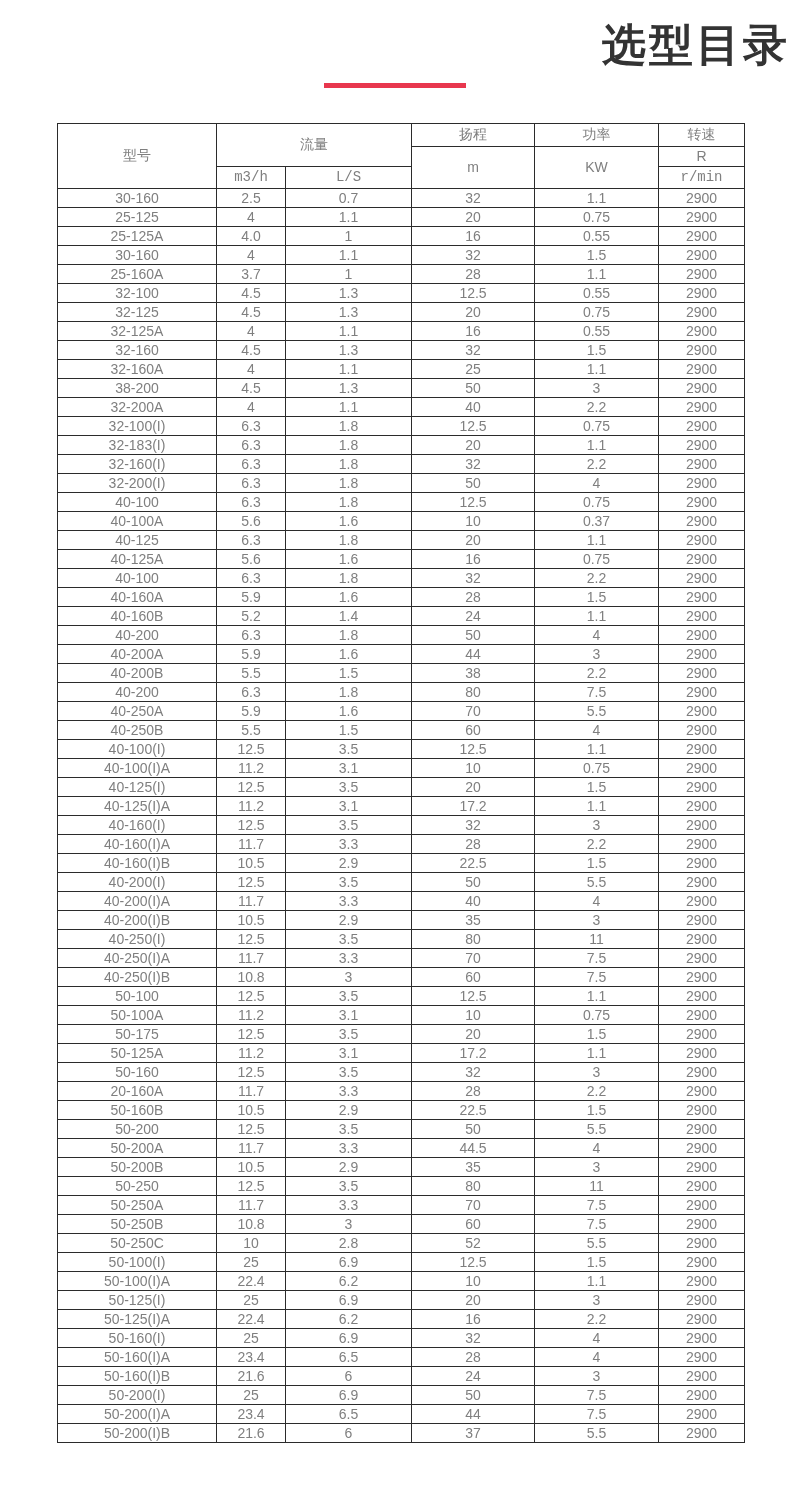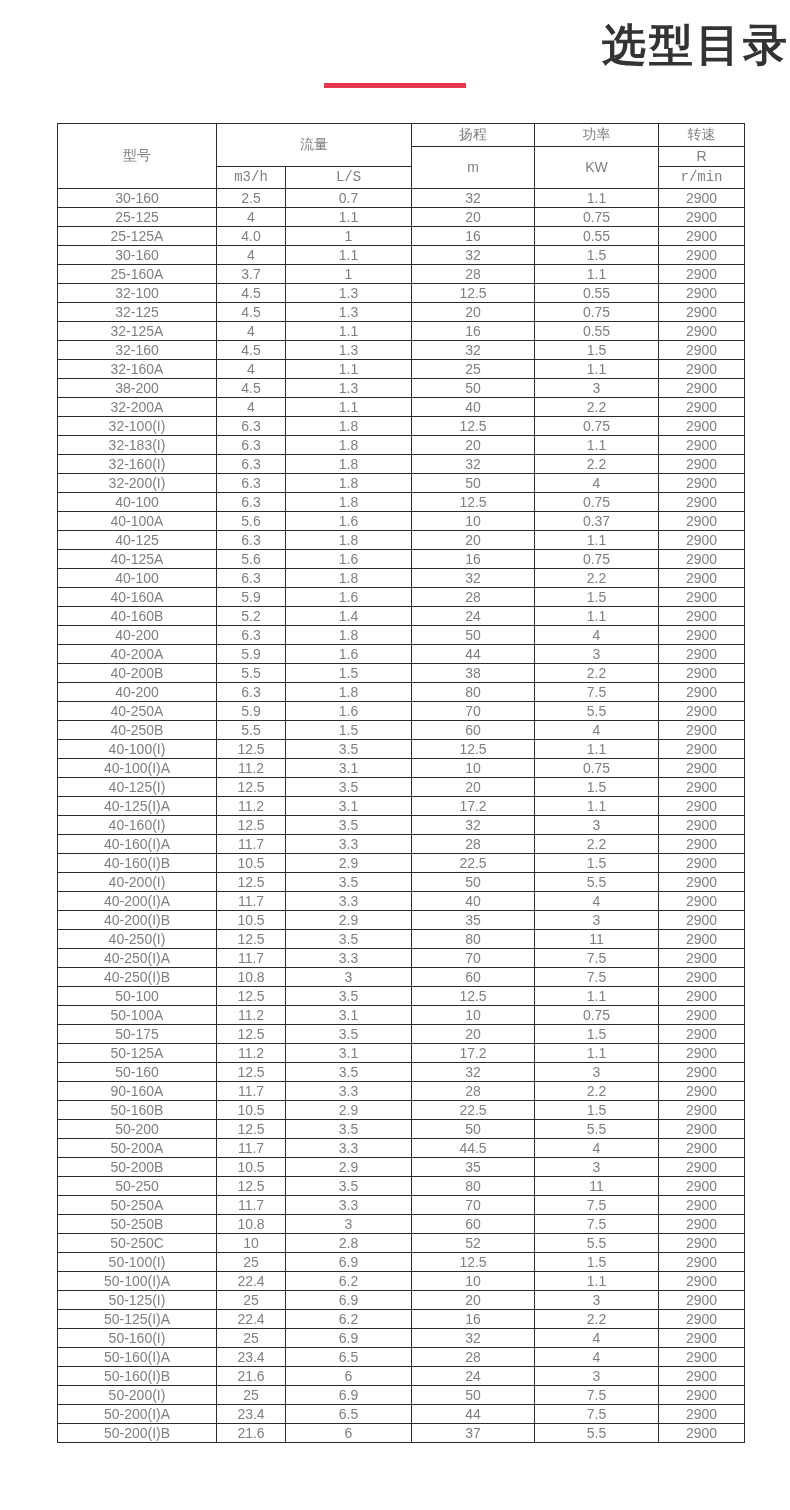--- a/index.html
+++ b/index.html
@@ -449,21 +449,21 @@
       </tr>
       <tr>
         <td>50-160</td>
         <td>12.5</td>
         <td>3.5</td>
         <td>32</td>
         <td>3</td>
         <td>2900</td>
       </tr>
       <tr>
-        <td>90-160A</td>
+        <td>20-160A</td>
         <td>11.7</td>
         <td>3.3</td>
         <td>28</td>
         <td>2.2</td>
         <td>2900</td>
       </tr>
       <tr>
         <td>50-160B</td>
         <td>10.5</td>
         <td>2.9</td>

